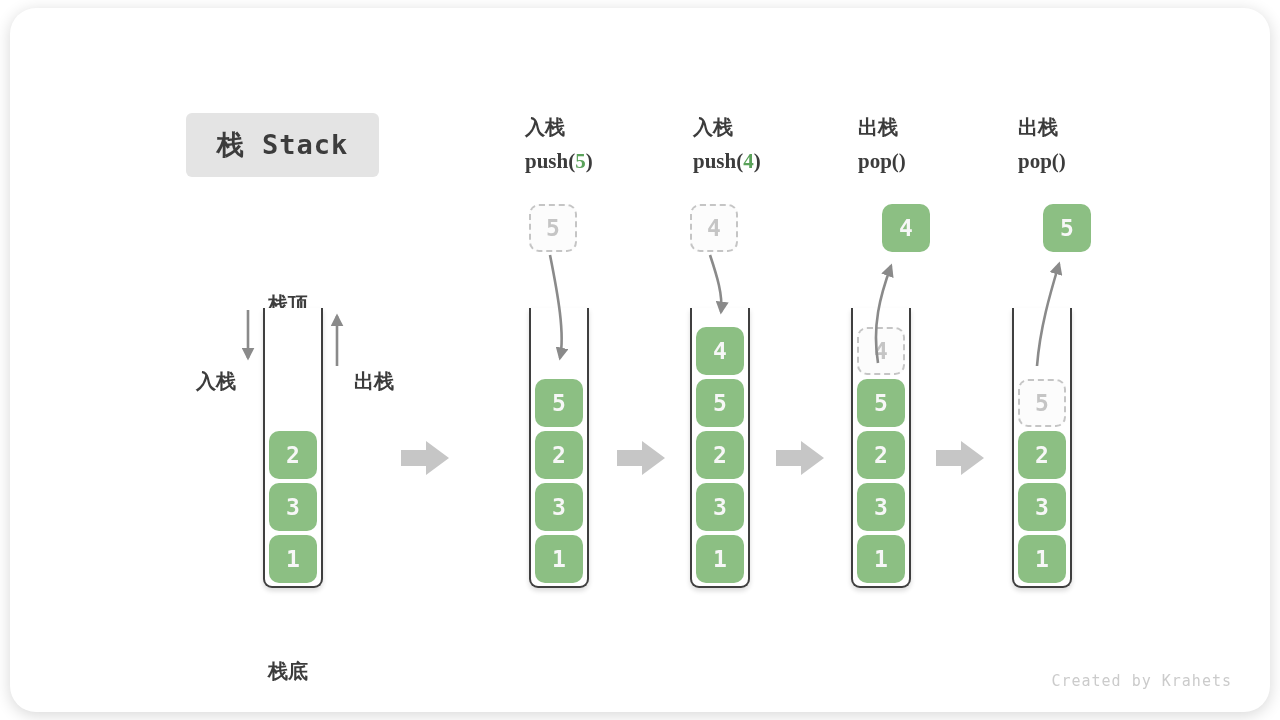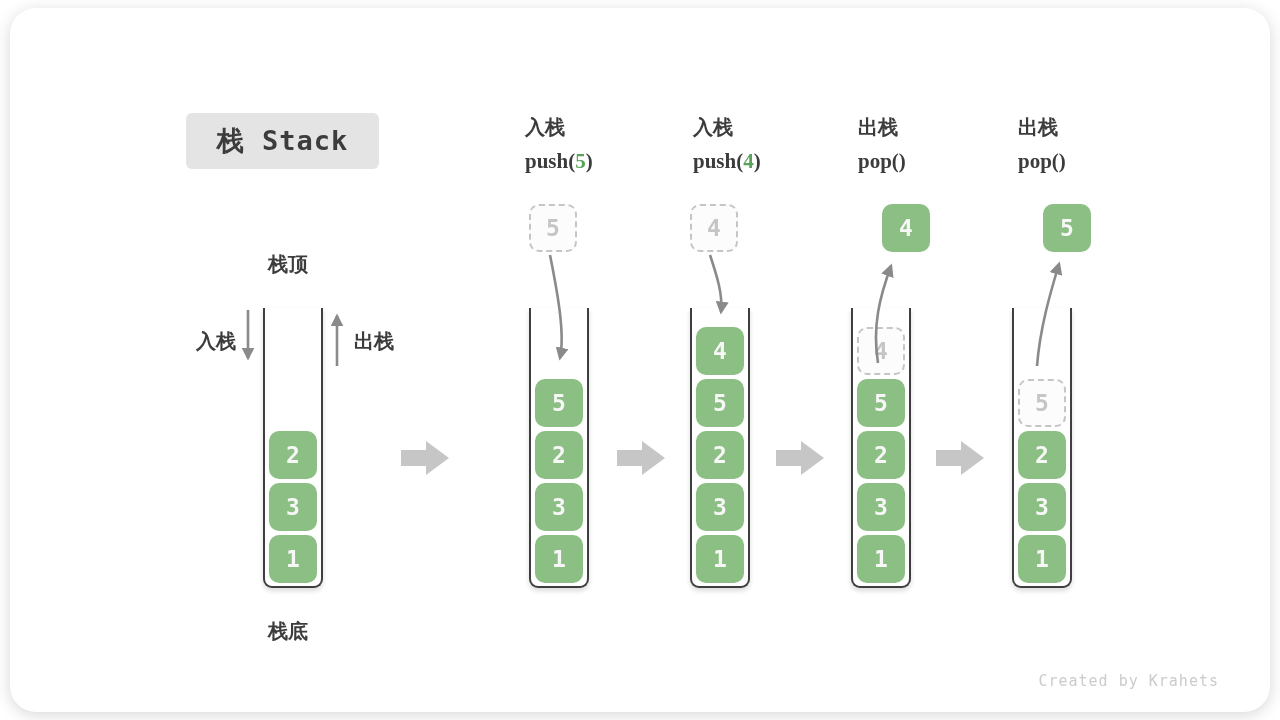--- a/index.html
+++ b/index.html
@@ -6,31 +6,31 @@
   html, body { width: 1280px; height: 720px; background: #ffffff; overflow: hidden; }
   body { font-family: "Liberation Sans", sans-serif; }
 
   .card {
     position: absolute; left: 10px; top: 8px; width: 1260px; height: 704px;
     background: #ffffff; border-radius: 26px;
     box-shadow: 0 3px 16px rgba(0,0,0,0.16);
   }
 
   .title-box {
-    position: absolute; left: 176px; top: 105px; width: 193px; height: 56px;
+    position: absolute; left: 176px; top: 105px; width: 193px; height: 64px;
     background: var(--title-bg); border-radius: 6px;
     display: flex; align-items: center; justify-content: center;
     font-family: "DejaVu Sans Mono", monospace;
     font-size: 27px; font-weight: 700; color: var(--text-dark);
     letter-spacing: 1px;
   }
 
   .zh-label {
     position: absolute; color: var(--text-dark);
-    font-size: 20px; font-weight: 700; white-space: nowrap;
+    font-size: 20px; font-weight: 700; white-space: nowrap; margin-top: 40px;
   }
 
   .col-header { position: absolute; white-space: nowrap; }
   .col-header .hdr-zh {
     color: var(--text-dark); font-size: 20px; font-weight: 700;
   }
   .col-header .hdr-code {
     margin-top: 8px; color: var(--text-dark);
     font-family: Liberation Serif, serif; font-size: 21px; font-weight: 700;
   }
@@ -51,21 +51,21 @@
     font-family: "DejaVu Sans Mono", monospace;
     font-size: 23px; font-weight: 700; color: #f7f7f7;
   }
   .stack-item.ghost {
     background: #fcfcfc;
     border: 2px dashed var(--ghost-gray);
     color: var(--ghost-gray);
   }
 
   .watermark {
-    position: absolute; right: 51px; bottom: 22px;
+    position: absolute; right: 38px; bottom: 22px;
     font-family: "DejaVu Sans Mono", monospace;
     font-size: 15px; color: var(--watermark-gray); letter-spacing: 1px;
   }
 
   svg.overlay { position: absolute; left: 0; top: 0; pointer-events: none; }
 </style>
 </head>
 <body>
 
 <div class="card">

